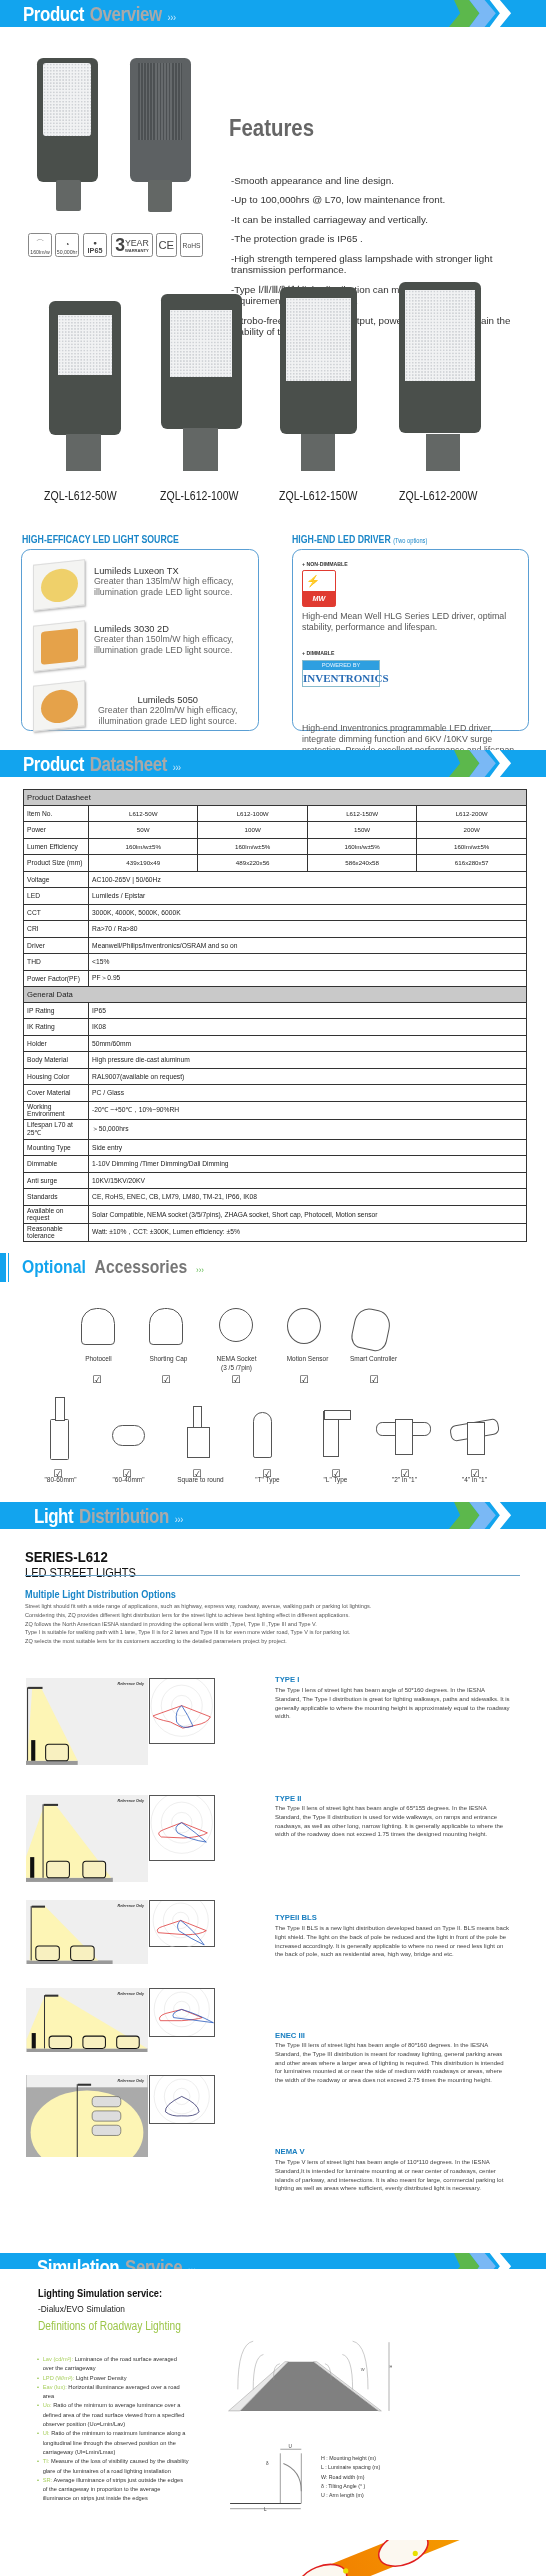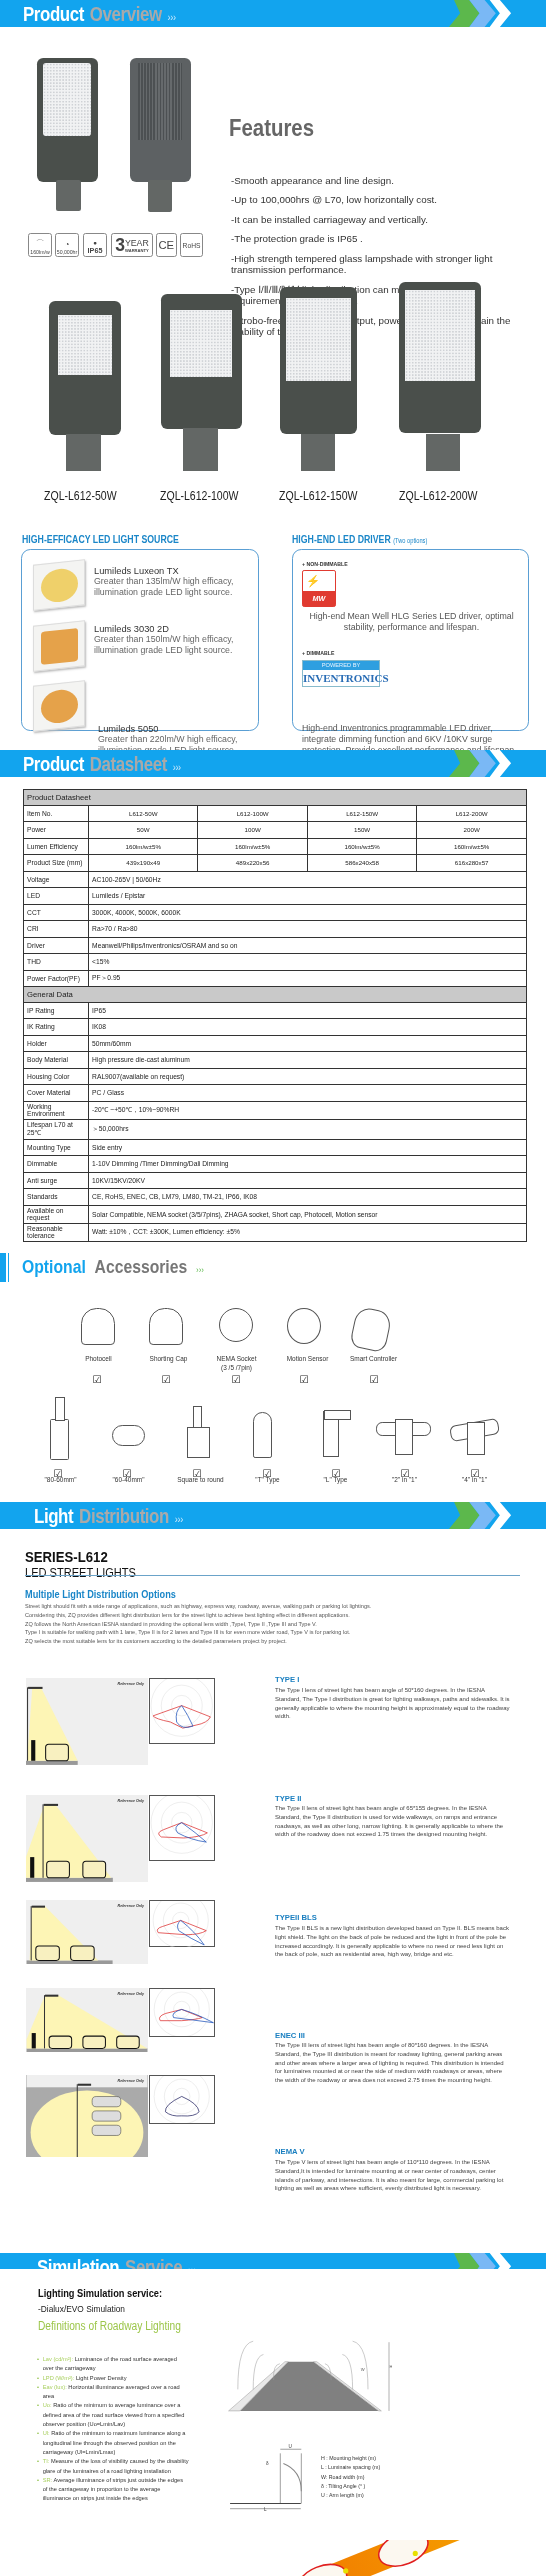--- a/index.html
+++ b/index.html
@@ -94,21 +94,21 @@
 <div class="badge" style="left:156px;width:20.6px;justify-content:center;padding:0;">
     <span style="font-size:11.3px;">CE</span>
   </div>
 <div class="badge" style="left:180px;width:23px;justify-content:center;padding:0;">
     <span style="font-size:6.7px;">RoHS</span>
   </div>
 
 <div class="features-title">Features</div>
 <ul class="features-list">
   <li>-Smooth appearance and line design.</li>
-  <li>-Up to 100,000hrs @ L70, low horizontally cost.</li>
+  <li>-Up to 100,000hrs @ L70, low maintenance front.</li>
   <li>-It can be installed carriageway and vertically.</li>
   <li>-The protection grade is IP65 .</li>
   <li>-High strength tempered glass lampshade with stronger light transmission performance.</li>
   <li>-Type Ⅰ/Ⅱ/Ⅲ/Ⅳ/Ⅴ light distribution can meet the different requirements of road lighting.</li>
   <li>-Strobo-free stable optical output, power factor 0.95 Maintain the stability of the power grid.</li>
 </ul>
 
 <div class="lamp" style="left:49px;top:301px;width:72px;height:134px;">
     <div class="leds" style="left:9.3px;top:14.4px;width:54px;height:60px;"></div>
   </div>
@@ -145,34 +145,34 @@
     <div class="dot" style="border-radius:10%;"></div>
   </div>
 <div class="abs" style="left:94px;top:624px;">
   <div class="src-name">Lumileds 3030 2D</div>
   <div class="src-desc">Greater than 150lm/W high efficacy,</div>
   <div class="src-desc">illumination grade LED light source.</div>
 </div>
 <div class="chip" style="left:33px;top:683px;">
     <div class="dot" style="border-radius:50%;"></div>
   </div>
-<div class="abs" style="left:98px;top:724px;">
+<div class="abs" style="left:98px;top:695px;text-align:center;">
   <div class="src-name">Lumileds 5050</div>
   <div class="src-desc">Greater than 220lm/W high efficacy,</div>
   <div class="src-desc">illumination grade LED light source.</div>
 </div>
 
 <div class="sec-h" style="left:292px;top:534px;"><span>HIGH-END LED DRIVER</span> <span style="font-size:6.7px;font-weight:normal;">(Two options)</span></div>
 <div class="box" style="left:292px;top:549px;width:237px;height:182px;"></div>
 <div class="abs" style="left:302px;top:561px;font-size:5.2px;font-weight:bold;color:#333;">+ NON-DIMMABLE</div>
 <div class="abs" style="left:302px;top:570px;width:34px;height:37px;border:1px solid #e03a30;border-radius:2.1px;background:#fff;">
   <div style="position:absolute;left:0;bottom:0;width:100%;height:15.5px;background:#e03a30;color:#fff;text-align:center;font-size:7.2px;font-weight:bold;font-style:italic;line-height:15.5px;">MW</div>
   <div style="position:absolute;left:3.1px;top:4.1px;font-size:11.3px;color:#e03a30;">⚡</div>
 </div>
-<div class="abs" style="left:302px;top:611px;width:219px;font-size:8.8px;line-height:11.3px;color:#555;text-align:center;">High-end Mean Well HLG Series LED driver, optimal stability, performance and lifespan.</div>
+<div class="abs" style="left:302px;top:611px;width:219px;font-size:8.8px;line-height:11.3px;color:#555;">High-end Mean Well HLG Series LED driver, optimal stability, performance and lifespan.</div>
 <div class="abs" style="left:302px;top:650px;font-size:5.2px;font-weight:bold;color:#333;">+ DIMMABLE</div>
 <div class="abs" style="left:302px;top:660px;width:78px;height:27px;border:0.5px solid #8bc;background:#fff;">
   <div style="height:9.3px;background:#2e9fe0;color:#e8f4ff;font-size:5.7px;text-align:center;line-height:9.3px;">POWERED BY</div>
   <div style="font-family:'Liberation Serif',serif;font-size:11px;font-weight:bold;color:#2a6db5;text-align:center;line-height:16.5px;">INVENTRONICS</div>
 </div>
 <div class="abs" style="left:302px;top:723px;width:219px;font-size:8.8px;line-height:10.8px;color:#555;">High-end Inventronics programmable LED driver, integrate dimming function and 6KV /10KV surge protection. Provide excellent performance and lifespan.</div>
 
 <div class="banner" style="top:750px;height:27px;">
   <div class="t1" style="top:2.1px;font-size:20.6px;"><span>Product</span><span class="t2">Datasheet</span><span class="arr">›››</span></div>
   <svg class="abs" style="right:15.5px;top:0" width="103" height="27" viewBox="0 0 200 53">

